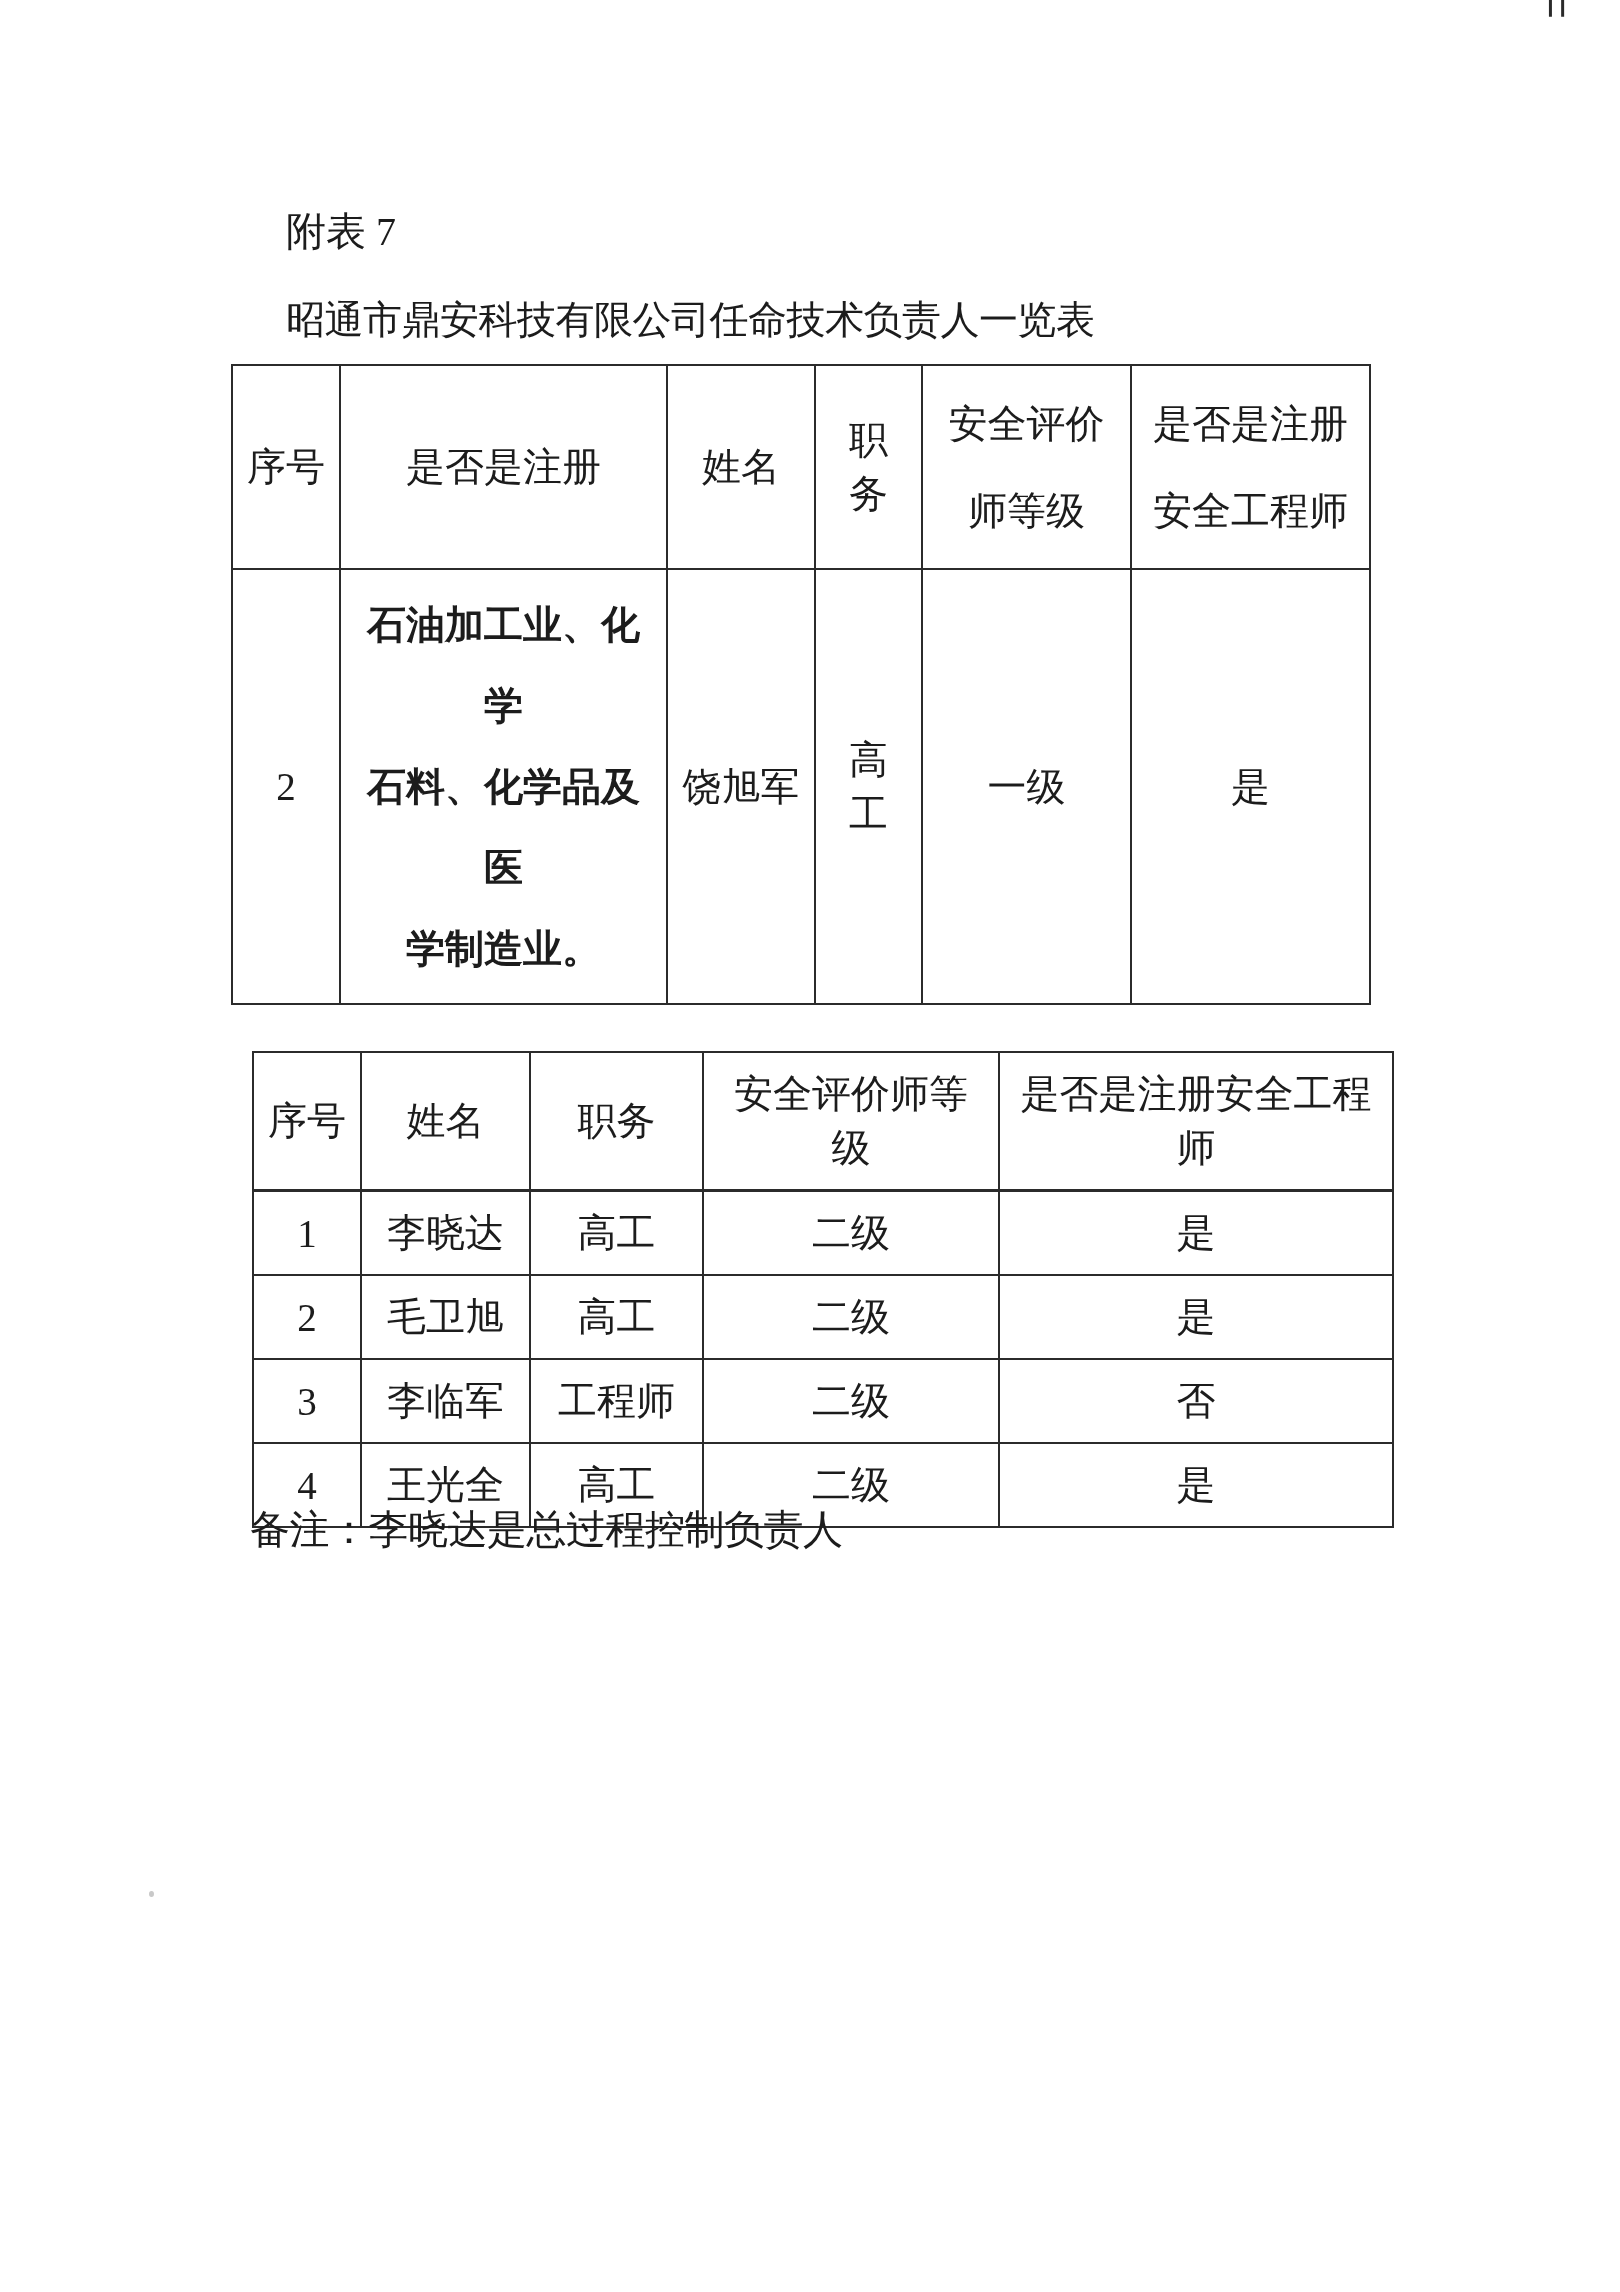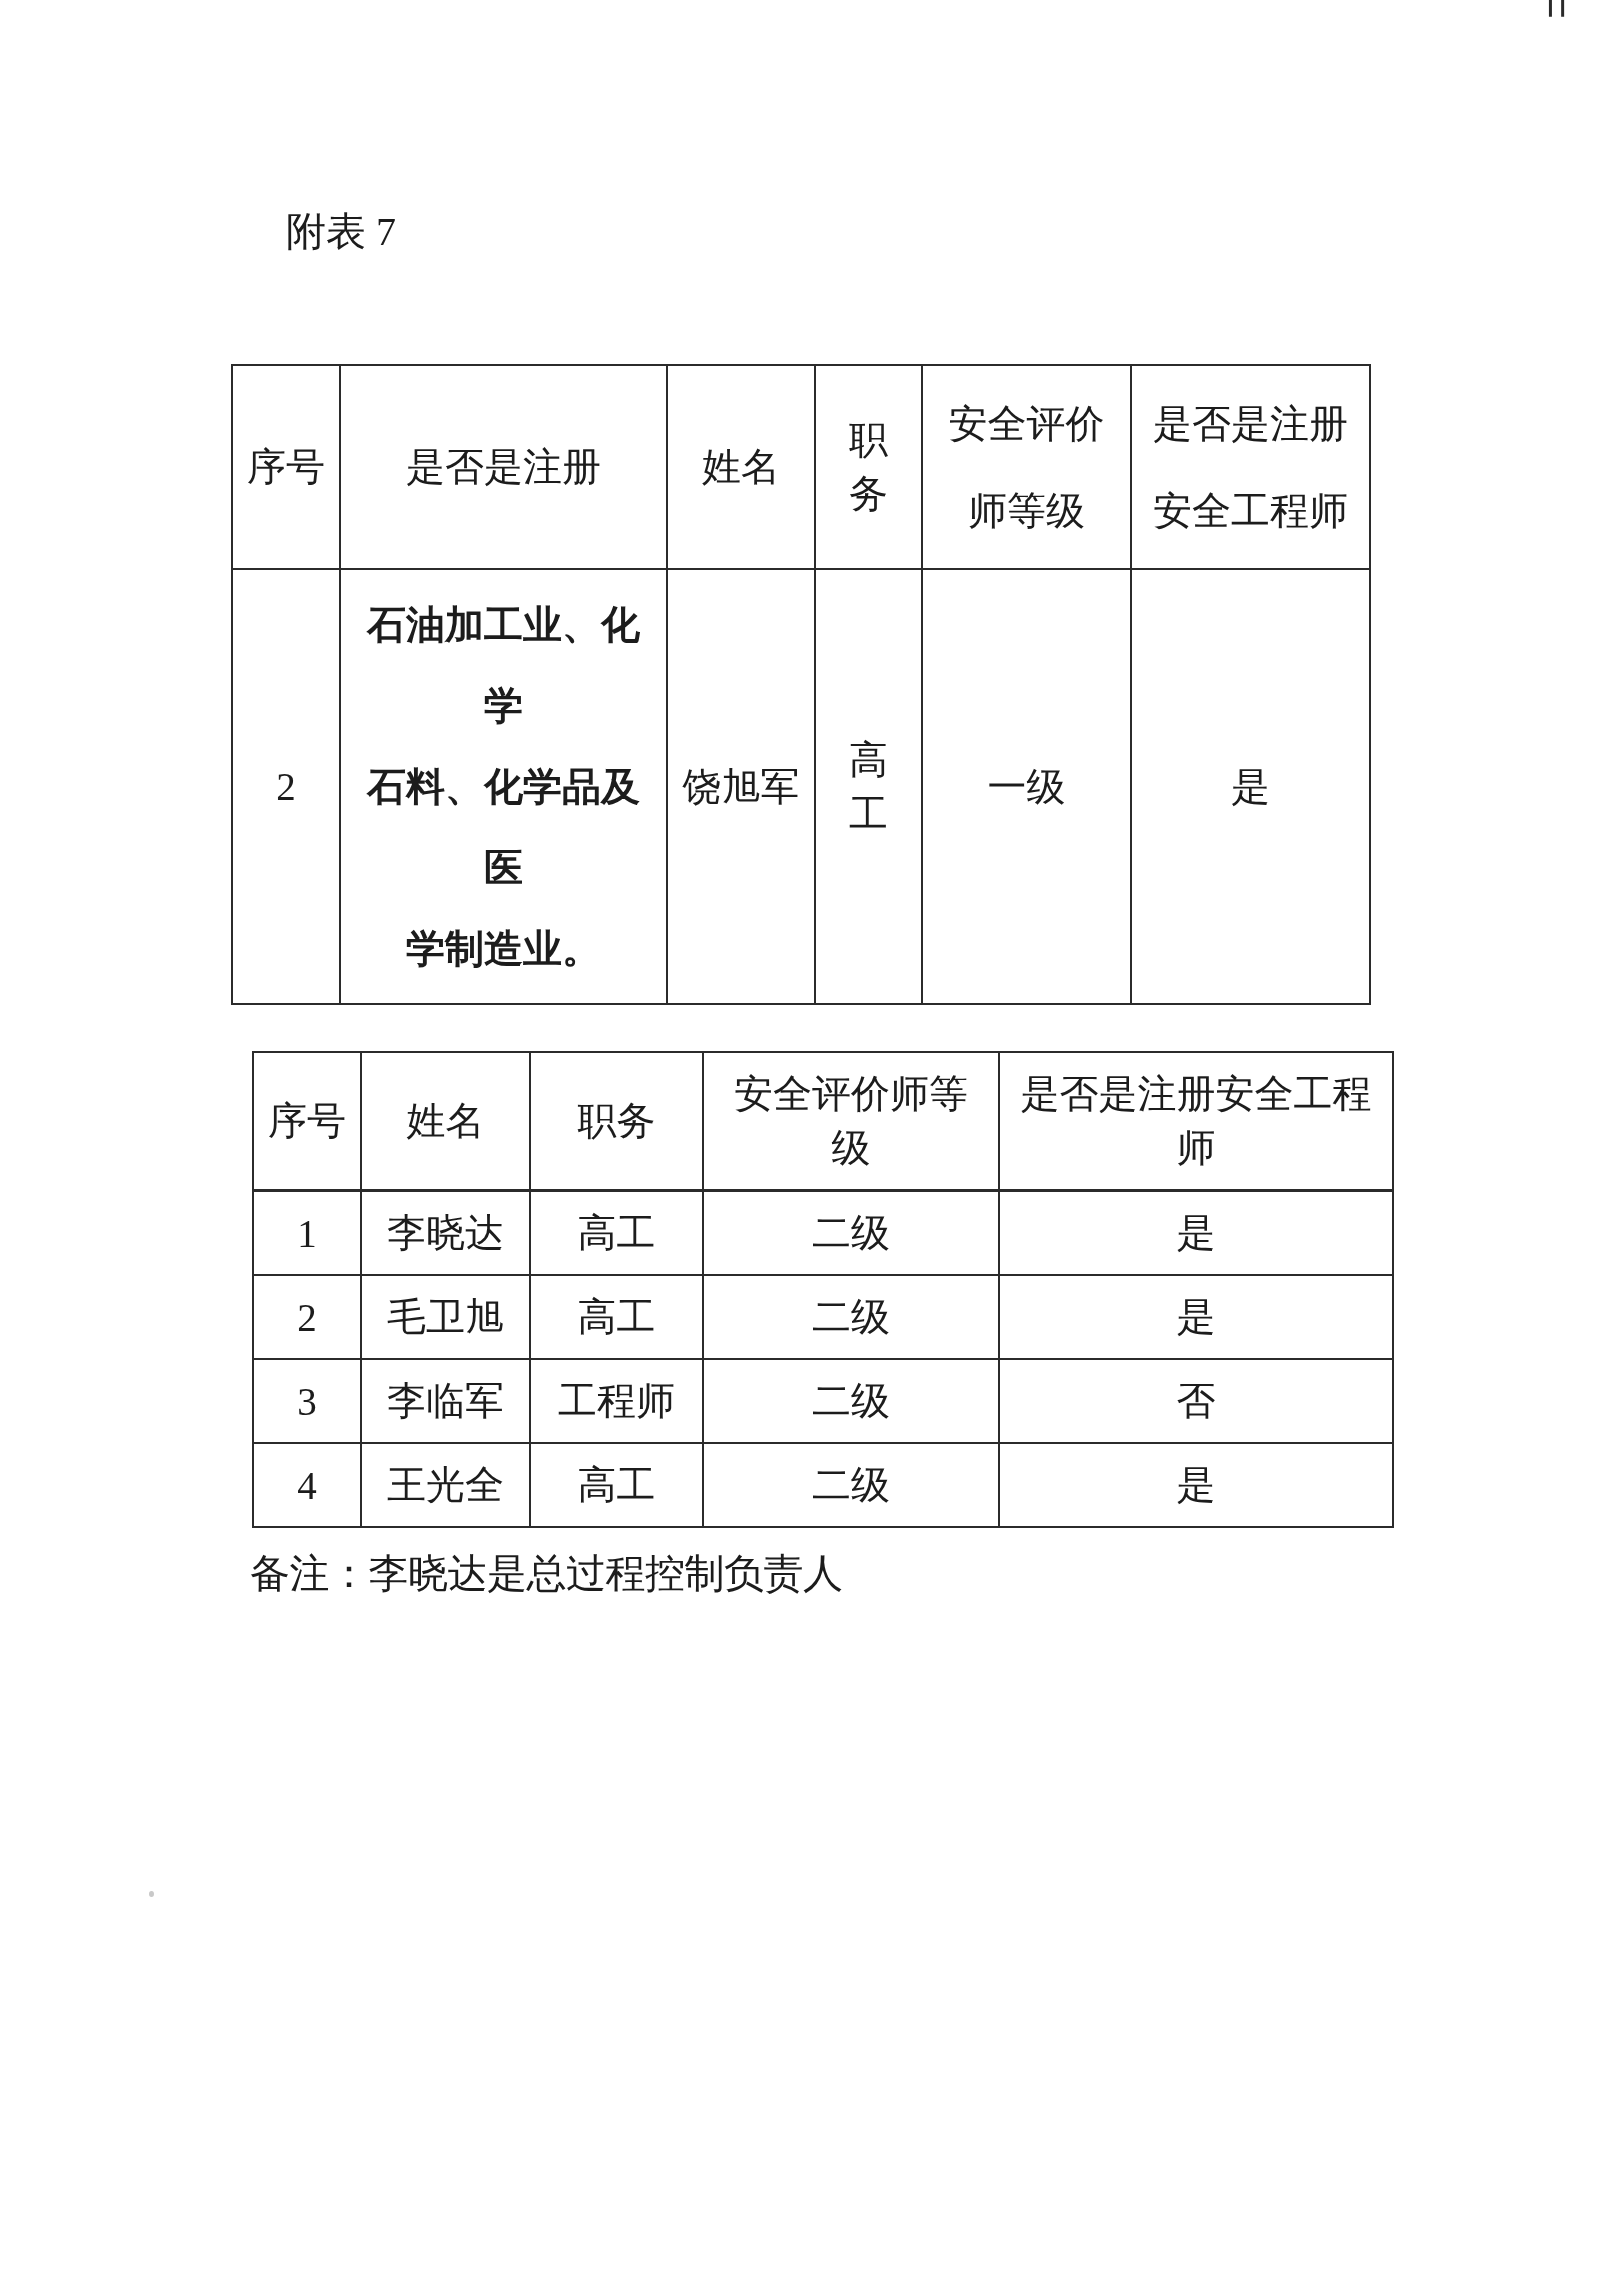--- a/index.html
+++ b/index.html
@@ -73,21 +73,21 @@
   
   #table2 { left: 252px; top: 1051px; width: 1139px; }
   #table2 th, #table2 td { border: 2px solid #2b2b2b; border-top-width: 2.9px; border-bottom-width: 2.9px; }
   #table2 th { border-bottom-width: 3.9px; }
   #table2 .h-row { height: 78px; }
   #table2 .d-row { height: 80px; }
 
   .note-line {
     position: absolute;
     left: 250px;
-    top: 1546px;
+    top: 1502px;
     font-size: 40px;
     letter-spacing: -0.5px;
     white-space: nowrap;
   }
 
   .scan-speck {
     position: absolute;
     left: 149px;
     top: 1891px;
     width: 4.9px;
@@ -98,20 +98,21 @@
 </style>
 </head>
 <body>
 
 <div class="page">
 
   <span class="corner-mark">∏</span>
 
   <div class="appendix-label">附表 7</div>
 
+  <div class="table1-title">昭通市鼎安科技有限公司任命技术负责人一览表</div>
 
   <table id="table1">
     <colgroup>
       <col style="width:108px">
       <col style="width:327px">
       <col style="width:148px">
       <col style="width:107px">
       <col style="width:209px">
       <col style="width:239px">
     </colgroup>

